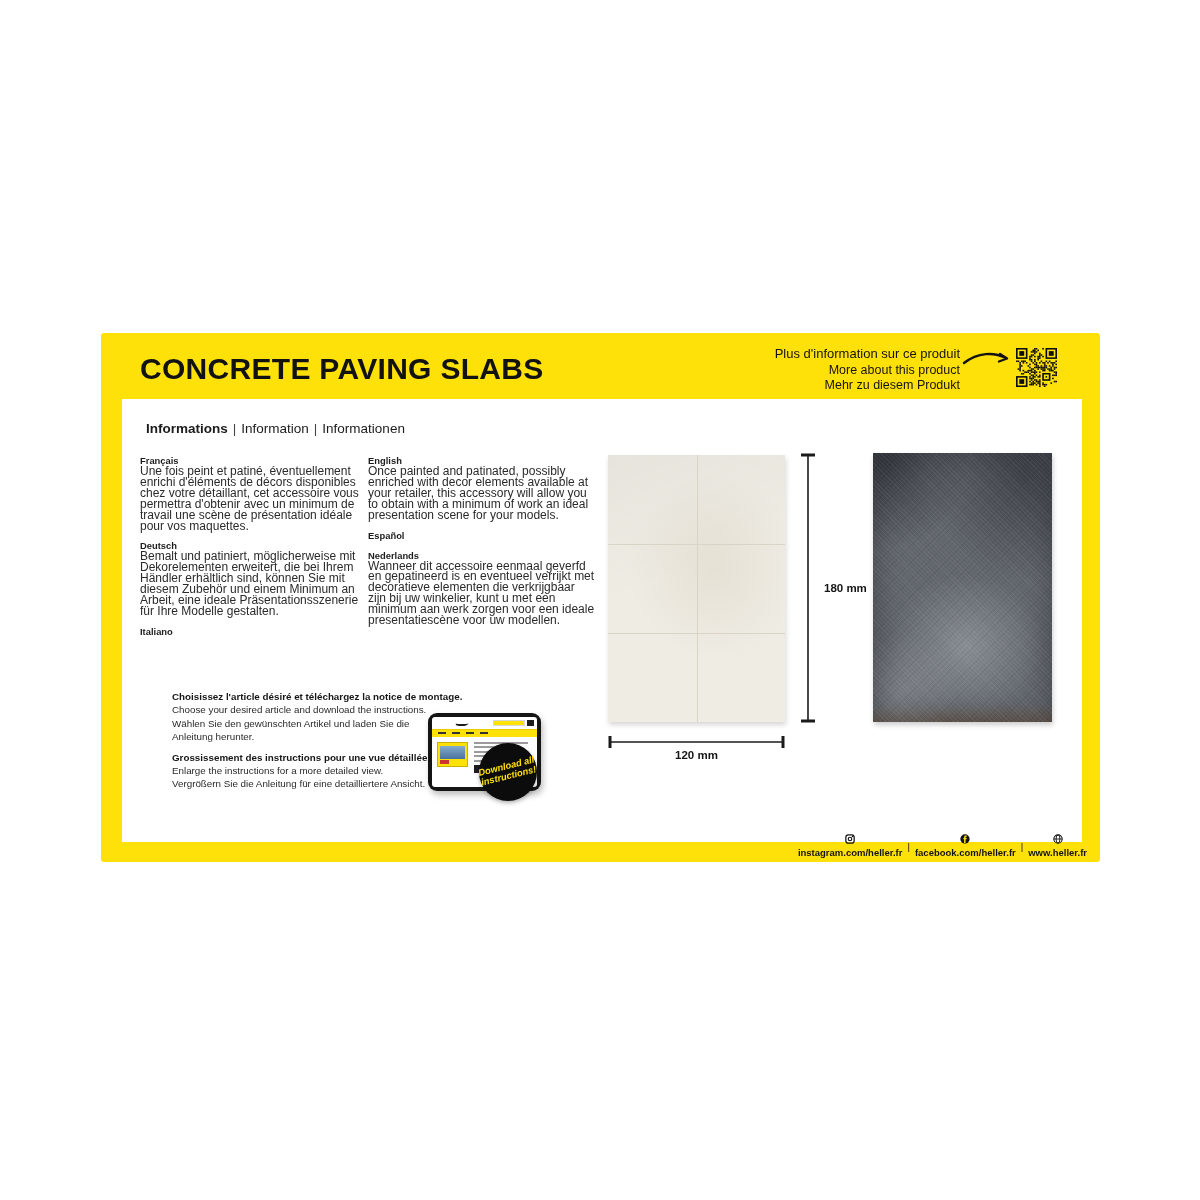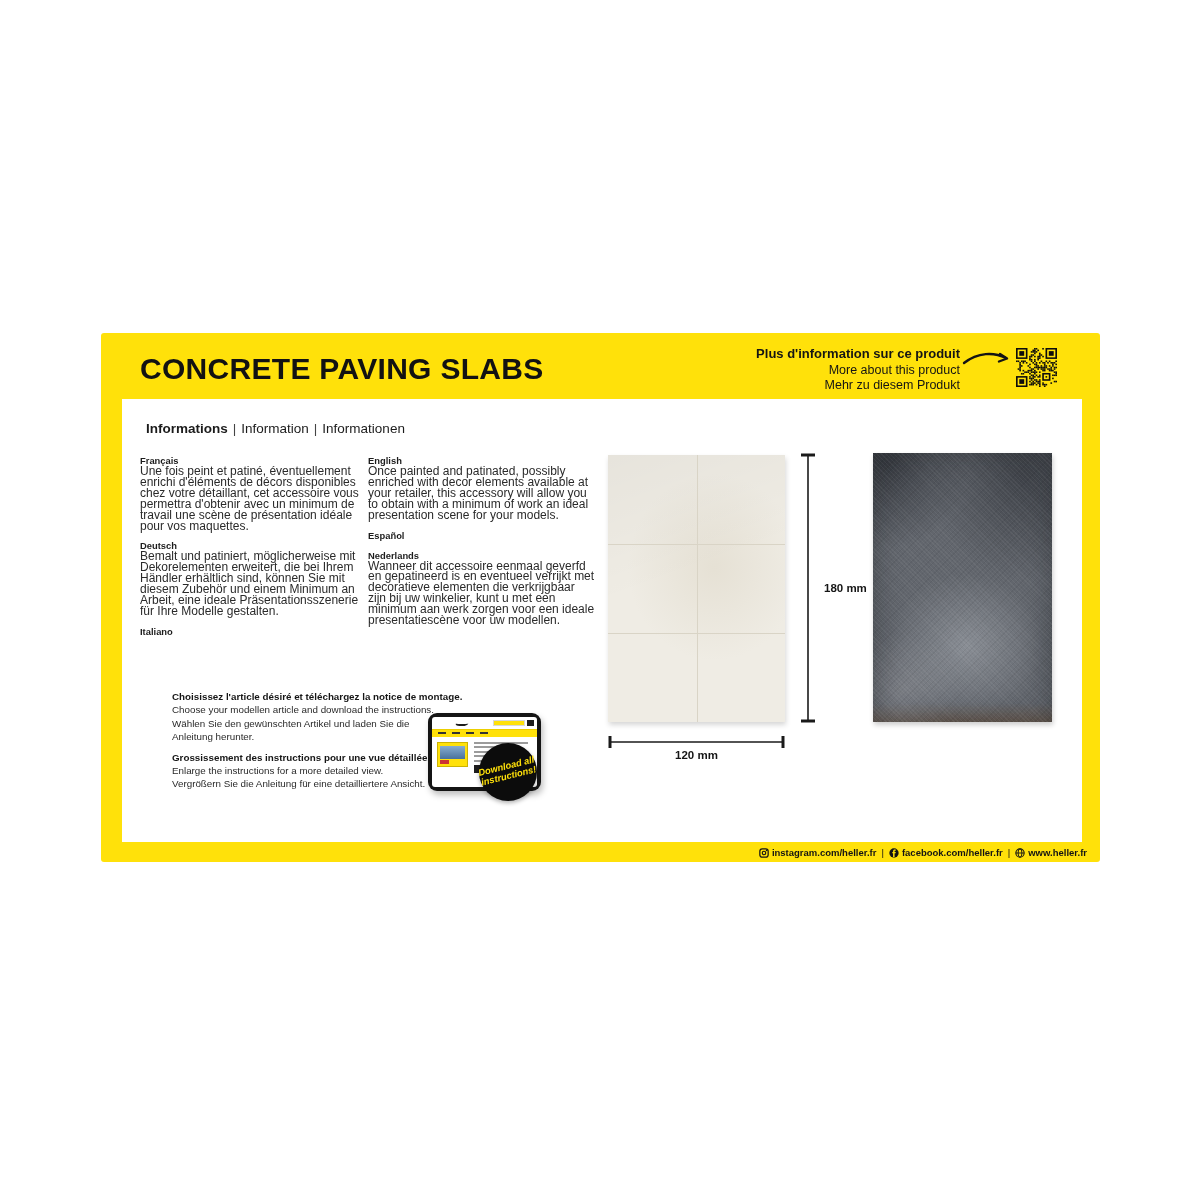--- a/index.html
+++ b/index.html
@@ -10,21 +10,21 @@
   .sheet{
     position:absolute;left:101px;top:333px;width:999px;height:529px;
     background:#FFE10A;border-radius:3px;
   }
   
   .sheet-title{
     position:absolute;left:39px;top:19px;font-size:30px;font-weight:bold;
     letter-spacing:.3px;color:#121212;white-space:nowrap;
   }
   .more-info{position:absolute;top:13px;right:140px;text-align:right;color:#141414;}
-  .more-info .l1{font-size:13px;font-weight:bold;margin-bottom:2px;white-space:nowrap;}
+  .more-info .l1{font-size:13px;font-weight:normal;margin-bottom:2px;white-space:nowrap;}
   .more-info .l2{font-size:12.5px;line-height:14.5px;white-space:nowrap;}
   .arrow{position:absolute;top:16px;right:90px;width:48px;height:18px;}
   .qr{position:absolute;top:15px;right:43px;width:41px;height:39px;background:#FFE10A;}
   .qr svg{width:100%;height:100%;display:block;}
   
   .panel{position:absolute;left:21px;top:66px;width:960px;height:443px;background:#ffffff;}
   .section-title{position:absolute;left:24px;top:22px;font-size:13.5px;color:#1b1b1b;white-space:nowrap;}
   .section-title .sep{margin:0 5px;font-weight:normal;color:#444;}
   .section-title .t1{font-weight:bold;}
   
@@ -103,21 +103,21 @@
   }
   .badge-text{
     transform:rotate(-14deg);color:#FFE10A;font-weight:bold;font-style:italic;
     font-size:9.3px;line-height:9.8px;text-align:center;white-space:nowrap;
   }
   
   .footer{
     position:absolute;right:13px;bottom:4px;display:flex;align-items:center;
     font-size:9.5px;font-weight:bold;color:#141414;
   }
-  .footer .f-item{display:flex;align-items:center;gap:3px;}
+  .footer .f-item{display:flex;align-items:center;gap:3px;flex-direction:column;}
   .footer .sep{margin:0 5px;font-weight:normal;}
   .footer svg{display:block;}
   .dimline{stroke:#1a1a1a;}
 </style>
 </head>
 <body>
 
 <div class="sheet">
 
   <div class="sheet-title">CONCRETE PAVING SLABS</div>
@@ -375,21 +375,21 @@
       <line class="dimline" x1="2" y1="6" x2="175" y2="6" stroke-width="1.6"></line>
       <line class="dimline" x1="2" y1="0" x2="2" y2="12" stroke-width="3"></line>
       <line class="dimline" x1="175" y1="0" x2="175" y2="12" stroke-width="3"></line>
     </svg>
     <div class="dim-w-label">120 mm</div>
 
     <div class="decor-slab"></div>
 
     <div class="download">
       <div class="dl-line dl-bold">Choisissez l'article désiré et téléchargez la notice de montage.</div>
-      <div class="dl-line">Choose your modellen article and download the instructions.</div>
+      <div class="dl-line">Choose your desired article and download the instructions.</div>
       <div class="dl-line dl-narrow">Wählen Sie den gewünschten Artikel und laden Sie die Anleitung herunter.</div>
       <div class="dl-gap"></div>
       <div class="dl-line dl-bold">Grossissement des instructions pour une vue détaillée.</div>
       <div class="dl-line">Enlarge the instructions for a more detailed view.</div>
       <div class="dl-line">Vergrößern Sie die Anleitung für eine detailliertere Ansicht.</div>
     </div>
 
     <div class="tablet">
       <div class="t-screen">
         <div class="t-logo"></div>

